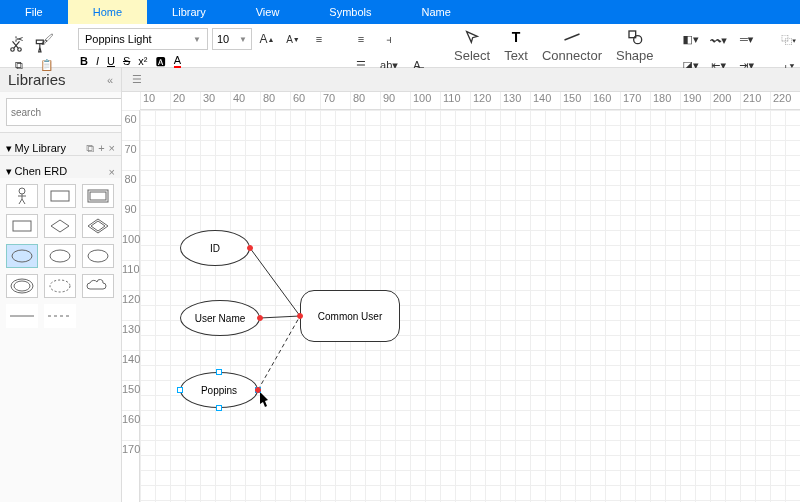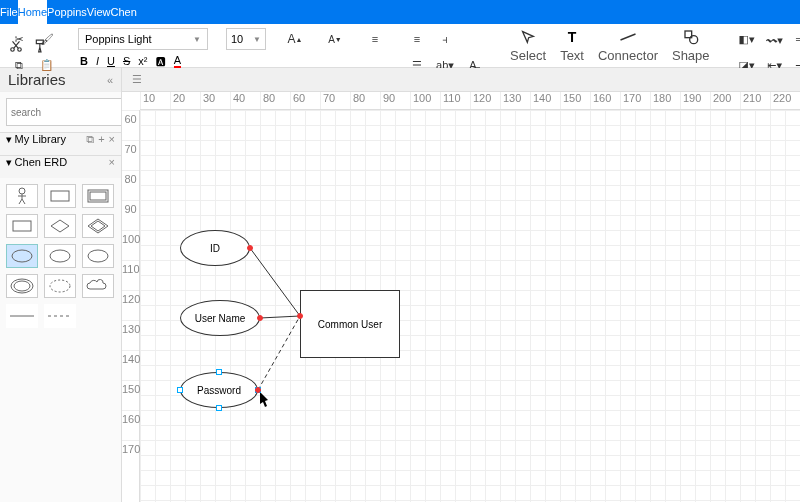--- a/index.html
+++ b/index.html
@@ -1,36 +1,36 @@
 <!DOCTYPE html>
 <html><head>
 <meta charset="utf-8">
 <style>
 *{margin:0;padding:0;box-sizing:border-box;font-family:Arial,sans-serif;font-size:11px}
 body{width:800px;height:502px;overflow:hidden;background:#fff}
 .menubar{height:24px;background:#0078f0;display:flex;align-items:center;color:#fff}
-.menu-item{padding:0 0;height:100%;display:flex;align-items:center;cursor:pointer}
-.menu-item.active{background:#ffffff;color:#0078f0}
+.menu-item{padding:0 25px;height:100%;display:flex;align-items:center;cursor:pointer}
+.menu-item.active{background:#fef9c3;color:#0078f0}
 .ribbon{height:44px;border-bottom:1px solid #ddd;display:flex;align-items:center;padding:0 6px;gap:4px}
 .icon-btn{width:22px;height:22px;display:flex;align-items:center;justify-content:center;cursor:pointer;color:#333}
 .vsep{width:1px;height:30px;background:#e0e0e0;margin:0 4px}
 .font-sel{width:130px;height:22px;border:1px solid #ccc;display:flex;align-items:center;padding:0 6px;justify-content:space-between;font-size:11px}
 .size-sel{width:40px;height:22px;border:1px solid #ccc;display:flex;align-items:center;padding:0 4px;justify-content:space-between;font-size:11px}
 .dd{font-size:8px;color:#888}
 .tool-grp{display:flex;flex-direction:column;align-items:center;gap:2px;padding:0 6px}
 .tool-grp .lbl{font-size:13px;color:#555}
 .tool-ic{width:20px;height:18px;display:flex;align-items:center;justify-content:center}
 .body{display:flex;height:calc(100% - 68px)}
 .sidebar{width:158px;border-right:1px solid #ddd;background:#fafafa;overflow:hidden}
 .sb-hdr{height:24px;display:flex;align-items:center;padding:0 8px;justify-content:space-between;border-bottom:1px solid #eee;background:#f0f0f0}
 .sb-hdr .lbl{font-size:15px;color:#333}
 .search-row{padding:6px;display:flex;gap:4px}
 .search-in{flex:1;height:20px;border:1px solid #ccc;padding:13px 4px;font-size:10px}
 .section{border-top:1px solid #ddd}
-.section-hdr{height:22px;display:flex;align-items:flex-start;padding:0 6px;background:#f5f5f5;justify-content:space-between}
+.section-hdr{height:22px;display:flex;align-items:flex-end;padding:0 6px;background:#f5f5f5;justify-content:space-between}
 .section-hdr .icons{display:flex;gap:4px;color:#888}
 .hint-box{margin:8px;padding:8px;border:1px dashed #ccc;color:#999;font-size:10px;line-height:1.4}
 .shapes-grid{display:flex;flex-wrap:wrap;padding:6px;gap:6px}
 .shape-cell{width:32px;height:24px;border:1px solid #ccc;display:flex;align-items:center;justify-content:center;background:#fff}
 .shape-cell.sel{background:#cde5ff;border-color:#8cc}
 .canvas-area{flex:1;display:flex;flex-direction:column;position:relative}
 .tab-bar{height:24px;background:#f0f0f0;border-bottom:1px solid #ddd;display:flex;align-items:center;padding-left:4px}
 .doc-tab{height:22px;background:#fff;border:1px solid #ddd;border-bottom:none;padding:0 10px;display:flex;align-items:center;gap:6px;font-size:11px}
 .doc-tab .dot{color:#ff5a5a;font-size:14px}
 .doc-tab .docic{width:12px;height:12px;background:#0078f0;border-radius:2px}
@@ -46,23 +46,24 @@
 .handle{width:6px;height:6px;border:1px solid #0af;background:#fff;position:absolute}
 .handle.r{border-radius:50%;border-color:#e33;background:#e33}
 svg{display:block}
 </style>
 </head>
 <body>
 
 <div class="menubar" id="menubar">
     <div class="menu-item">File</div>
     <div class="menu-item active">Home</div>
-    <div class="menu-item">Poppins</div>
+    <div class="menu-item">Library</div>
     <div class="menu-item">View</div>
-    <div class="menu-item">Chen</div>
+    <div class="menu-item">Symbols</div>
+    <div class="menu-item">Name</div>
   </div>
 
 <div class="ribbon">
   <div class="icon-btn">
       <svg width="14" height="14" viewBox="0 0 24 24" fill="none" stroke="#333" stroke-width="2">
         <circle cx="6" cy="18" r="3"></circle>
         <circle cx="18" cy="18" r="3"></circle>
         <path d="M8 16 L18 4 M16 16 L6 4"></path>
       </svg>
     </div>
@@ -80,21 +81,21 @@
       <div class="icon-btn">✂</div>
       <div class="icon-btn">🖌</div>
     </div>
     <div style="display:flex;gap:6px">
       <div class="icon-btn">⧉</div>
       <div class="icon-btn">📋</div>
     </div>
   </div>
   <div class="vsep"></div>
   <div style="display:flex;flex-direction:column;gap:4px">
-    <div style="display:flex;gap:18px;align-items:center">
+    <div style="display:flex;gap:4px;align-items:center">
       <div class="font-sel">
           <span>Poppins Light</span>
           <span class="dd">▼</span>
         </div>
       <div class="size-sel">
           <span>10</span>
           <span class="dd">▼</span>
         </div>
       <div class="icon-btn" style="font-size:12px">A<sup style="font-size:7px">▲</sup></div>
       <div class="icon-btn" style="font-size:10px">A<sup style="font-size:7px">▼</sup></div>
@@ -335,26 +336,26 @@
         </div>
       <div class="canvas" id="canvas">
         <svg class="edges" id="edges">
             <line x1="110" y1="138" x2="160" y2="206" stroke="#333" stroke-width="1"></line>
             <line x1="120" y1="208" x2="160" y2="206" stroke="#333" stroke-width="1"></line>
             <line x1="118" y1="280" x2="160" y2="206" stroke="#333" stroke-width="1" stroke-dasharray="4 3"></line>
             <path d="M120 282 l8 8 l-3 1 l2 5 l-2 1 l-2-5 l-3 2 z" fill="#000"></path>
           </svg>
       <div class="node-ellipse" style="left: 40px; top: 120px; width: 70px; height: 36px;">ID</div>
           <div class="node-ellipse" style="left: 40px; top: 190px; width: 80px; height: 36px;">User Name</div>
-          <div class="node-ellipse" style="left: 40px; top: 262px; width: 78px; height: 36px;">Password</div>
+          <div class="node-ellipse" style="left: 40px; top: 262px; width: 78px; height: 36px;">Poppins</div>
           <div class="handle" style="left: 37px; top: 277px;"></div>
           <div class="handle" style="left: 115px; top: 277px;"></div>
           <div class="handle" style="left: 76px; top: 259px;"></div>
           <div class="handle" style="left: 76px; top: 295px;"></div>
-          <div class="node-rect" style="left: 160px; top: 180px; width: 100px; height: 68px;">Common User</div>
+          <div class="node-rect" style="left: 160px; top: 180px; width: 100px; height: 52px; border-radius: 14px;">Common User</div>
           <div class="handle r" style="left: 107px; top: 135px;"></div>
           <div class="handle r" style="left: 117px; top: 205px;"></div>
           <div class="handle r" style="left: 157px; top: 203px;"></div>
           <div class="handle r" style="left: 115px; top: 277px;"></div>
         </div>
     </div>
   </div>
 </div>
 
 </body></html>

